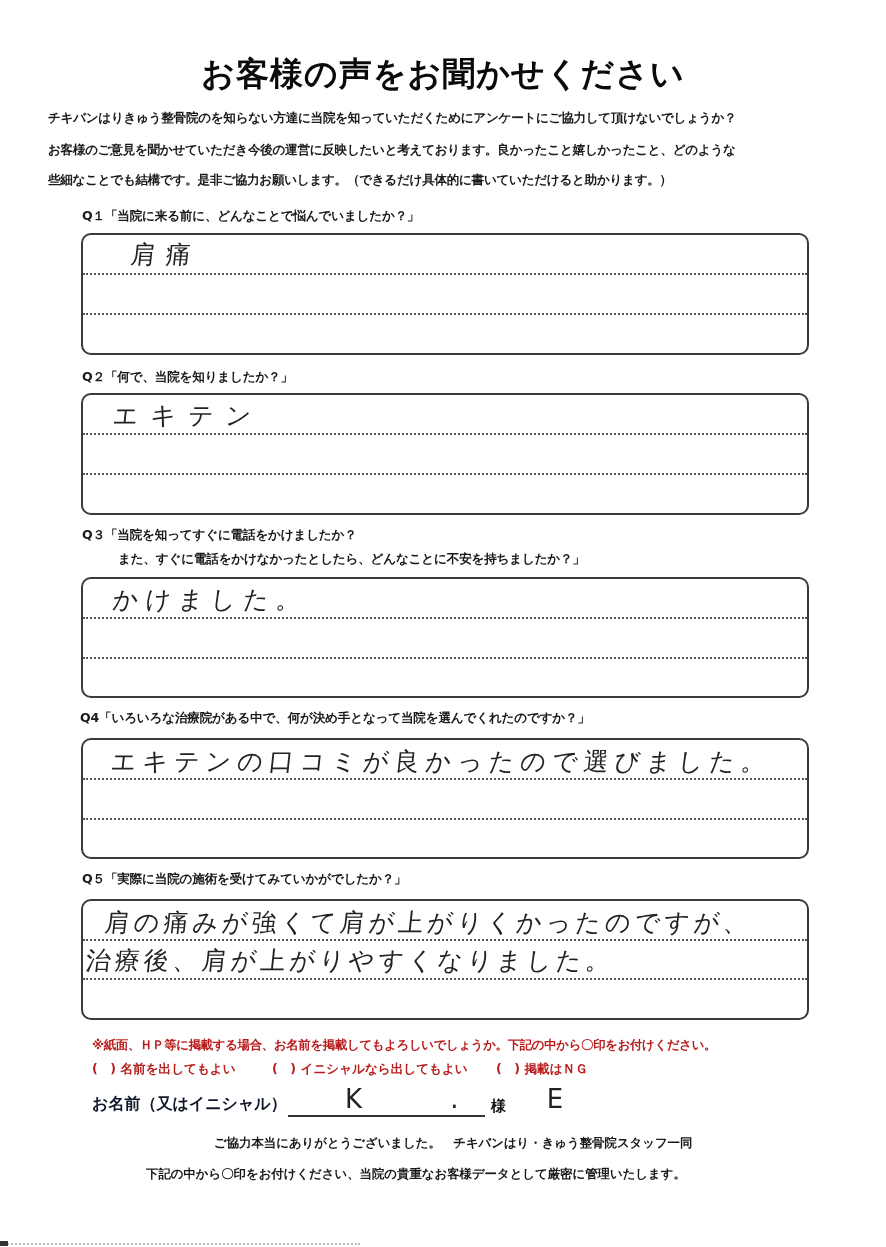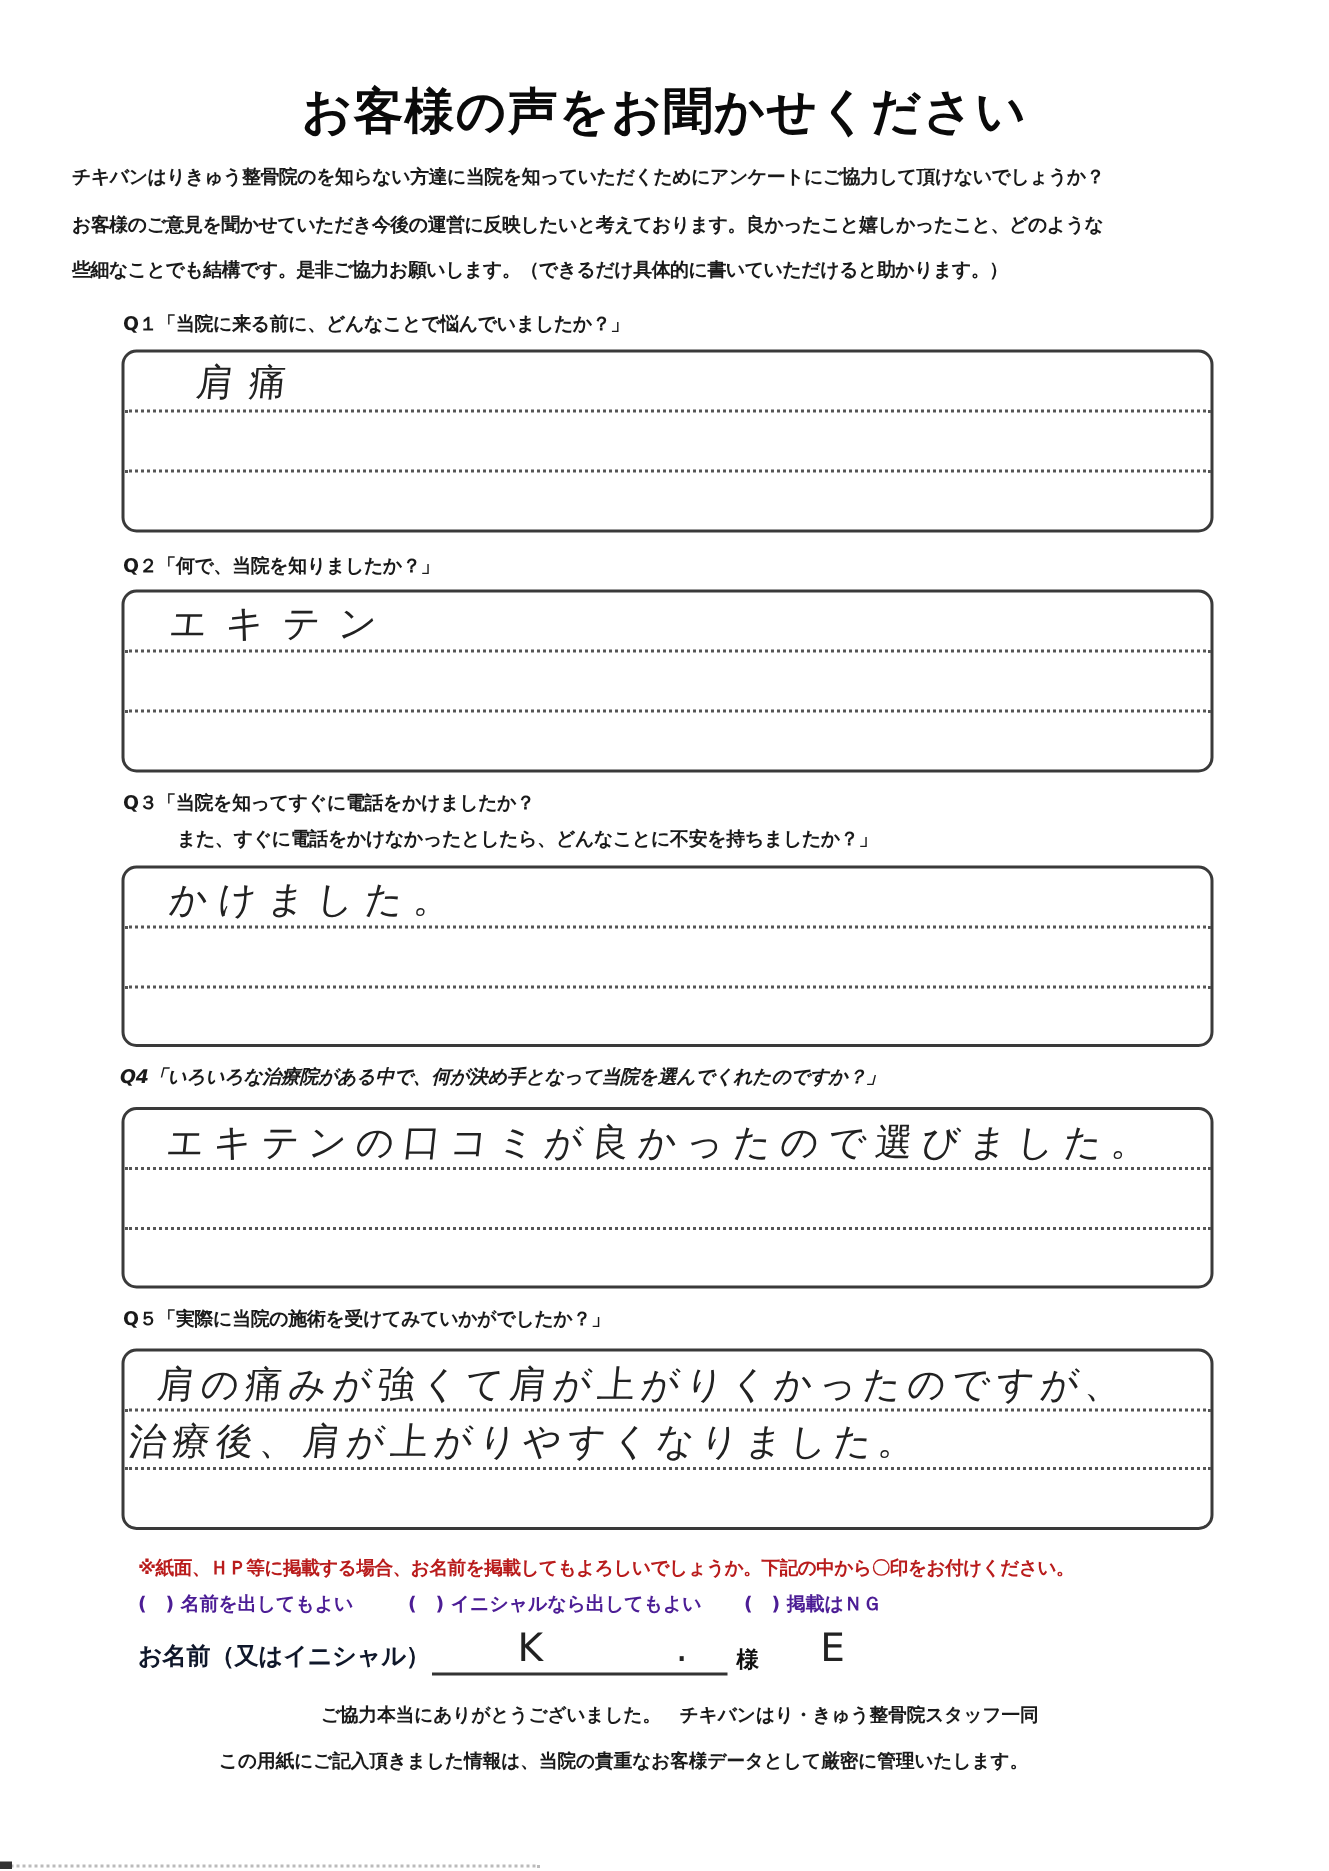--- a/index.html
+++ b/index.html
@@ -6,21 +6,21 @@
   body { width:886px; height:1247px; position:relative; overflow:hidden; color:#111; font-family:"DejaVu Sans", sans-serif; }
   .abs { position:absolute; }
   .title { left:0; width:886px; top:52px; text-align:center; font-family:"DejaVu Serif", serif; font-weight:bold; font-size:33px; letter-spacing:1px; color:#0a0a0a; }
   .intro { left:48px; font-size:12.6px; font-weight:bold; color:#1a1a1a; white-space:nowrap; letter-spacing:-0.3px; }
   .q { left:82px; font-size:12.6px; font-weight:bold; color:#1a1a1a; white-space:nowrap; letter-spacing:-0.2px; }
   .q2line { left:118px; }
   .box { left:81px; width:728px; border:2px solid #3a3a3a; border-radius:10px; box-sizing:border-box; }
   .dot { position:absolute; left:0; right:0; height:0; border-top:2px dotted #555; }
   .hand { position:absolute; font-family:"DejaVu Sans", sans-serif; font-size:25px; font-weight:normal; color:#222; white-space:nowrap; letter-spacing:6px; transform:skewX(-6deg); }
   .note { left:92px; font-size:12.4px; font-weight:bold; color:#b91c1c; white-space:nowrap; letter-spacing:-0.3px; }
-  .opt { font-size:12.6px; font-weight:bold; color:#4c1d95; white-space:nowrap; }
+  .opt { font-size:12.6px; font-weight:bold; color:#b91c1c; white-space:nowrap; }
   .name-label { left:92px; top:1094px; font-size:16px; font-weight:bold; color:#0f172a; white-space:nowrap; }
   .name-line { left:288px; top:1115px; width:197px; height:0; border-top:2px solid #333; }
   .name-val { left:345px; top:1084px; font-size:26px; letter-spacing:40px; color:#222; font-family:"DejaVu Sans", sans-serif; font-weight:normal; }
   .sama { left:491px; top:1097px; font-size:15px; font-weight:bold; }
   .footer { font-size:12.4px; font-weight:bold; color:#1a1a1a; white-space:nowrap; }
   .scanline { left:0; top:1243px; width:360px; height:0; border-top:2px dotted #bbb; }
   .scanblob { left:0; top:1241px; width:8px; height:5px; background:#333; }
 </style>
 </head>
 <body>
@@ -46,21 +46,21 @@
 </div>
 
 <div class="abs q" style="top:527px;">Q３「当院を知ってすぐに電話をかけましたか？</div>
 <div class="abs q q2line" style="top:551px;">また、すぐに電話をかけなかったとしたら、どんなことに不安を持ちましたか？」</div>
 <div class="abs box" style="top:577px;height:121px;">
   <div class="dot" style="top:38px;"></div>
   <div class="dot" style="top:78px;"></div>
   <div class="hand" style="left:30px;top:4px;letter-spacing:7px;">かけました。</div>
 </div>
 
-<div class="abs q" style="left:80px;top:710px;font-style:italic;">Q4「いろいろな治療院がある中で、何が決め手となって当院を選んでくれたのですか？」</div>
+<div class="abs q" style="left:80px;top:710px;">Q4「いろいろな治療院がある中で、何が決め手となって当院を選んでくれたのですか？」</div>
 <div class="abs box" style="top:738px;height:121px;">
   <div class="dot" style="top:38px;"></div>
   <div class="dot" style="top:78px;"></div>
   <div class="hand" style="left:28px;top:5px;letter-spacing:6px;">エキテンの口コミが良かったので選びました。</div>
 </div>
 
 <div class="abs q" style="top:871px;">Q５「実際に当院の施術を受けてみていかがでしたか？」</div>
 <div class="abs box" style="top:899px;height:121px;">
   <div class="dot" style="top:38px;"></div>
   <div class="dot" style="top:77px;"></div>
@@ -82,16 +82,16 @@
   <span>(　)</span>
   <span>掲載はＮＧ</span>
 </div>
 
 <div class="abs name-label">お名前（又はイニシャル）</div>
 <div class="abs name-line"></div>
 <div class="abs name-val">K . E</div>
 <div class="abs sama">様</div>
 
 <div class="abs footer" style="left:214px;top:1135px;text-align:right;">ご協力本当にありがとうございました。　チキバンはり・きゅう整骨院スタッフ一同</div>
-<div class="abs footer" style="left:146px;top:1166px;">この用紙にご記入頂きました情報は、当院の貴重なお客様データとして厳密に管理いたします。</div>
+<div class="abs footer" style="left:146px;top:1166px;">下記の中から〇印をお付けください、当院の貴重なお客様データとして厳密に管理いたします。</div>
 
 <div class="abs scanline"></div>
 <div class="abs scanblob"></div>
 
 </body></html>

